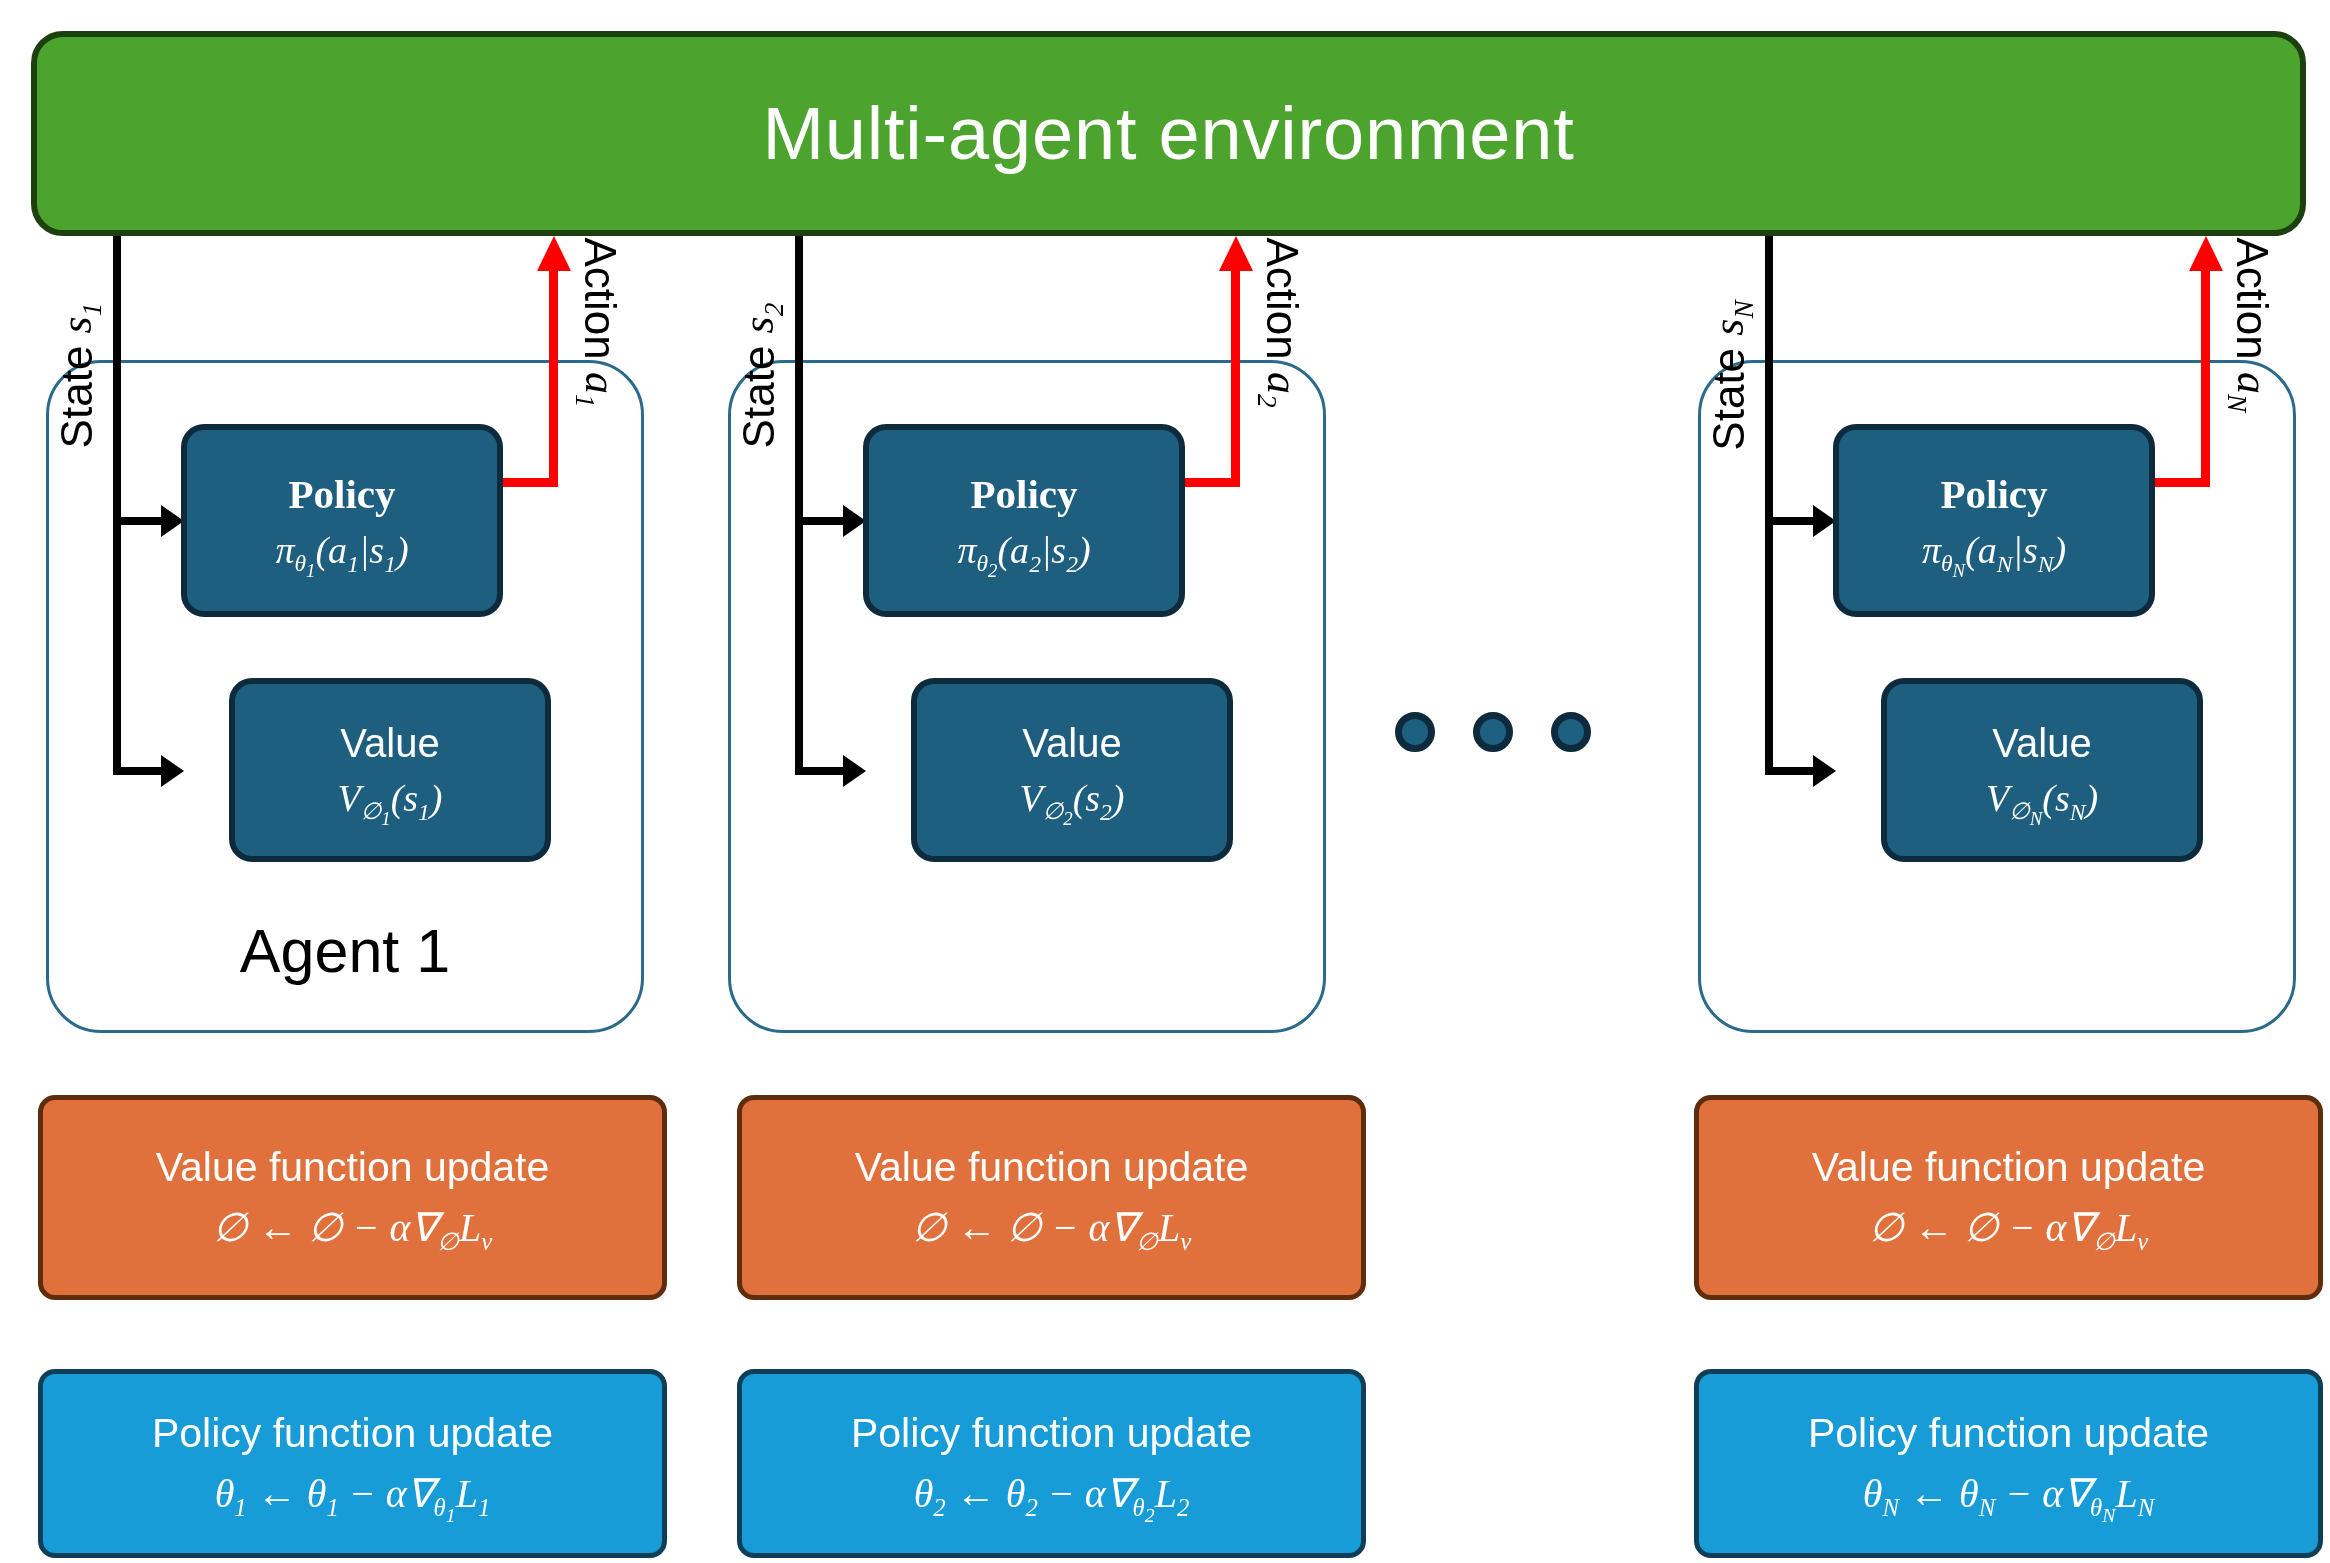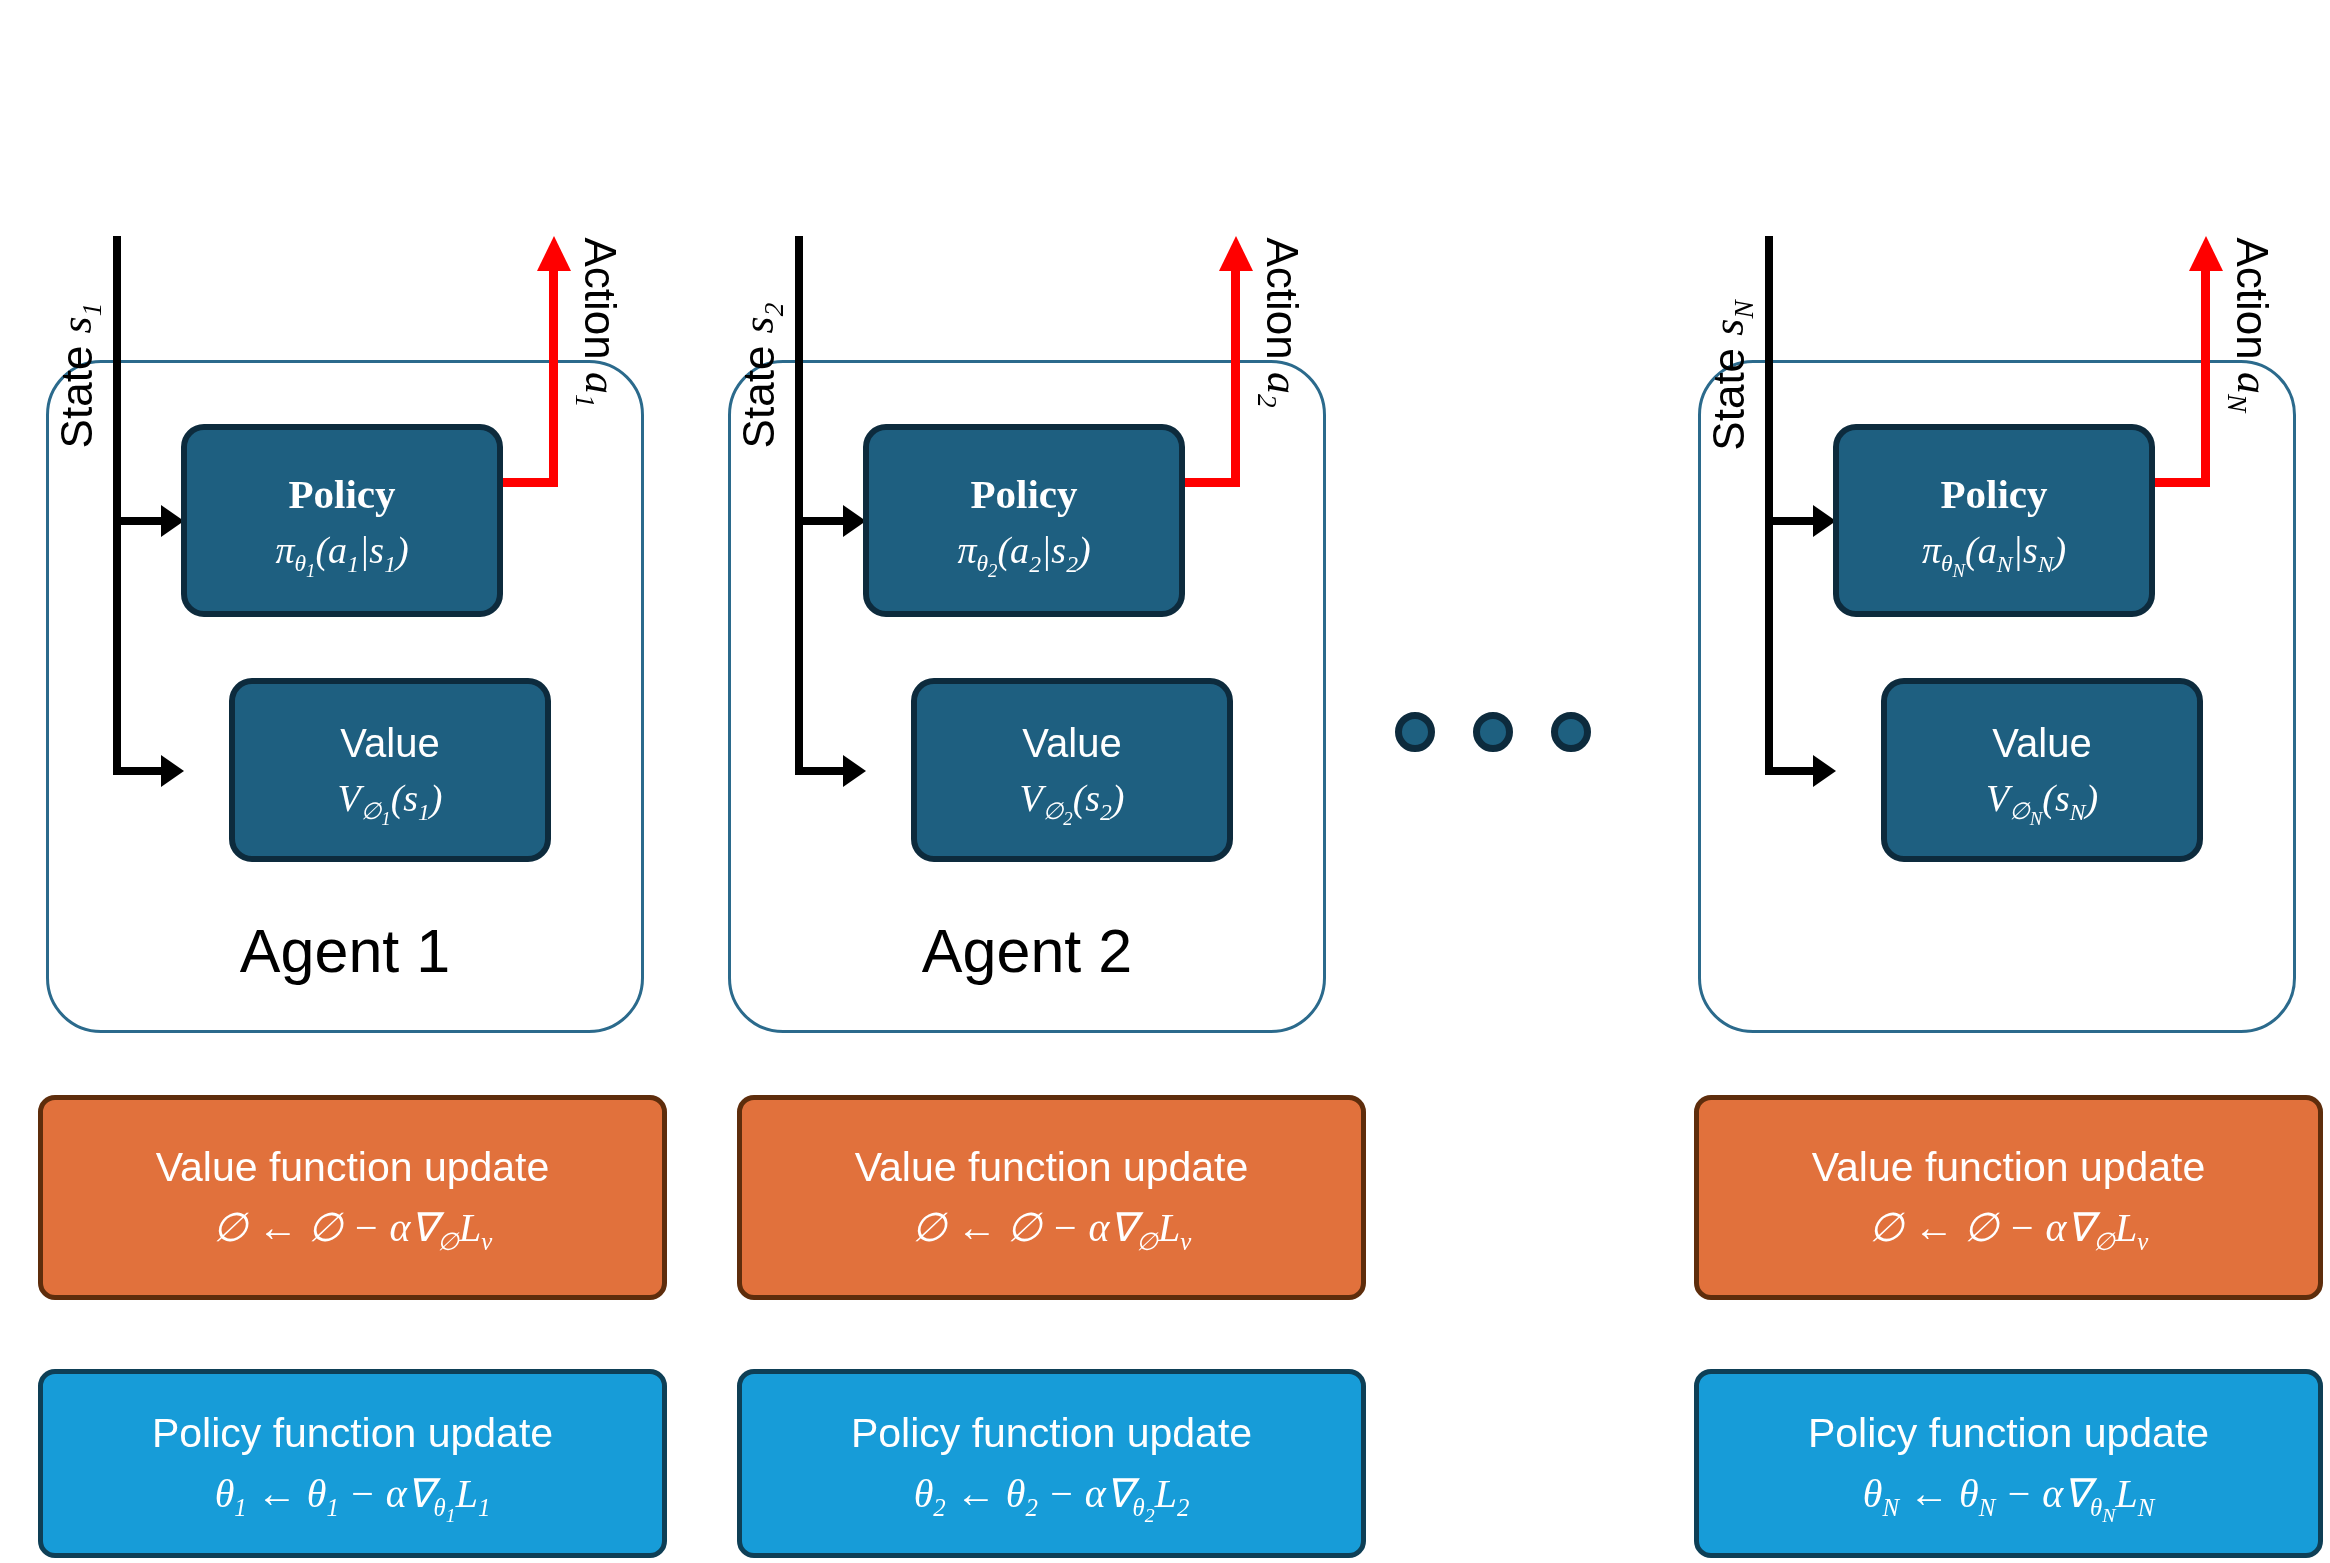--- a/index.html
+++ b/index.html
@@ -78,20 +78,23 @@
   .dot{
     width:40px;height:40px;border-radius:50%;box-sizing:border-box;
     background:#1E6080;border:7.7px solid #0D2B3D;
   }
 </style>
 </head>
 <body>
 
 <div class="canvas">
 
+  <div class="env">
+    <span class="env-title">Multi-agent environment</span>
+  </div>
 
   <div class="agent" style="--L:46px; --U:38px;">
     <div class="container"></div>
     <div class="trunk"></div>
     <div class="branch b1"></div>
     <div class="tri-right r1"></div>
     <div class="branch b2"></div>
     <div class="tri-right r2"></div>
     <div class="state-label">
       <span>State</span>&nbsp;<span class="math">s<sub>1</sub></span>
@@ -138,21 +141,20 @@
       <span>Action</span>&nbsp;<span class="math">a<sub>2</sub></span>
     </div>
     <div class="node policy">
       <span class="policy-title">Policy</span>
       <span class="formula math">π<sub>θ<sub>2</sub></sub>(a<sub>2</sub>|s<sub>2</sub>)</span>
     </div>
     <div class="node value">
       <span class="value-title">Value</span>
       <span class="formula math">V<sub>∅<sub>2</sub></sub>(s<sub>2</sub>)</span>
     </div>
-    <div class="agent-label">Agent 2</div>
     <div class="update orange">
       <span class="u-title">Value function update</span>
       <span class="u-formula math">∅ ← ∅ − α∇<sub>∅</sub>L<sub>v</sub></span>
     </div>
     <div class="update blue">
       <span class="u-title">Policy function update</span>
       <span class="u-formula math">θ<sub>2</sub> ← θ<sub>2</sub> − α∇<sub>θ<sub>2</sub></sub>L<sub>2</sub></span>
     </div>
   </div>
 

